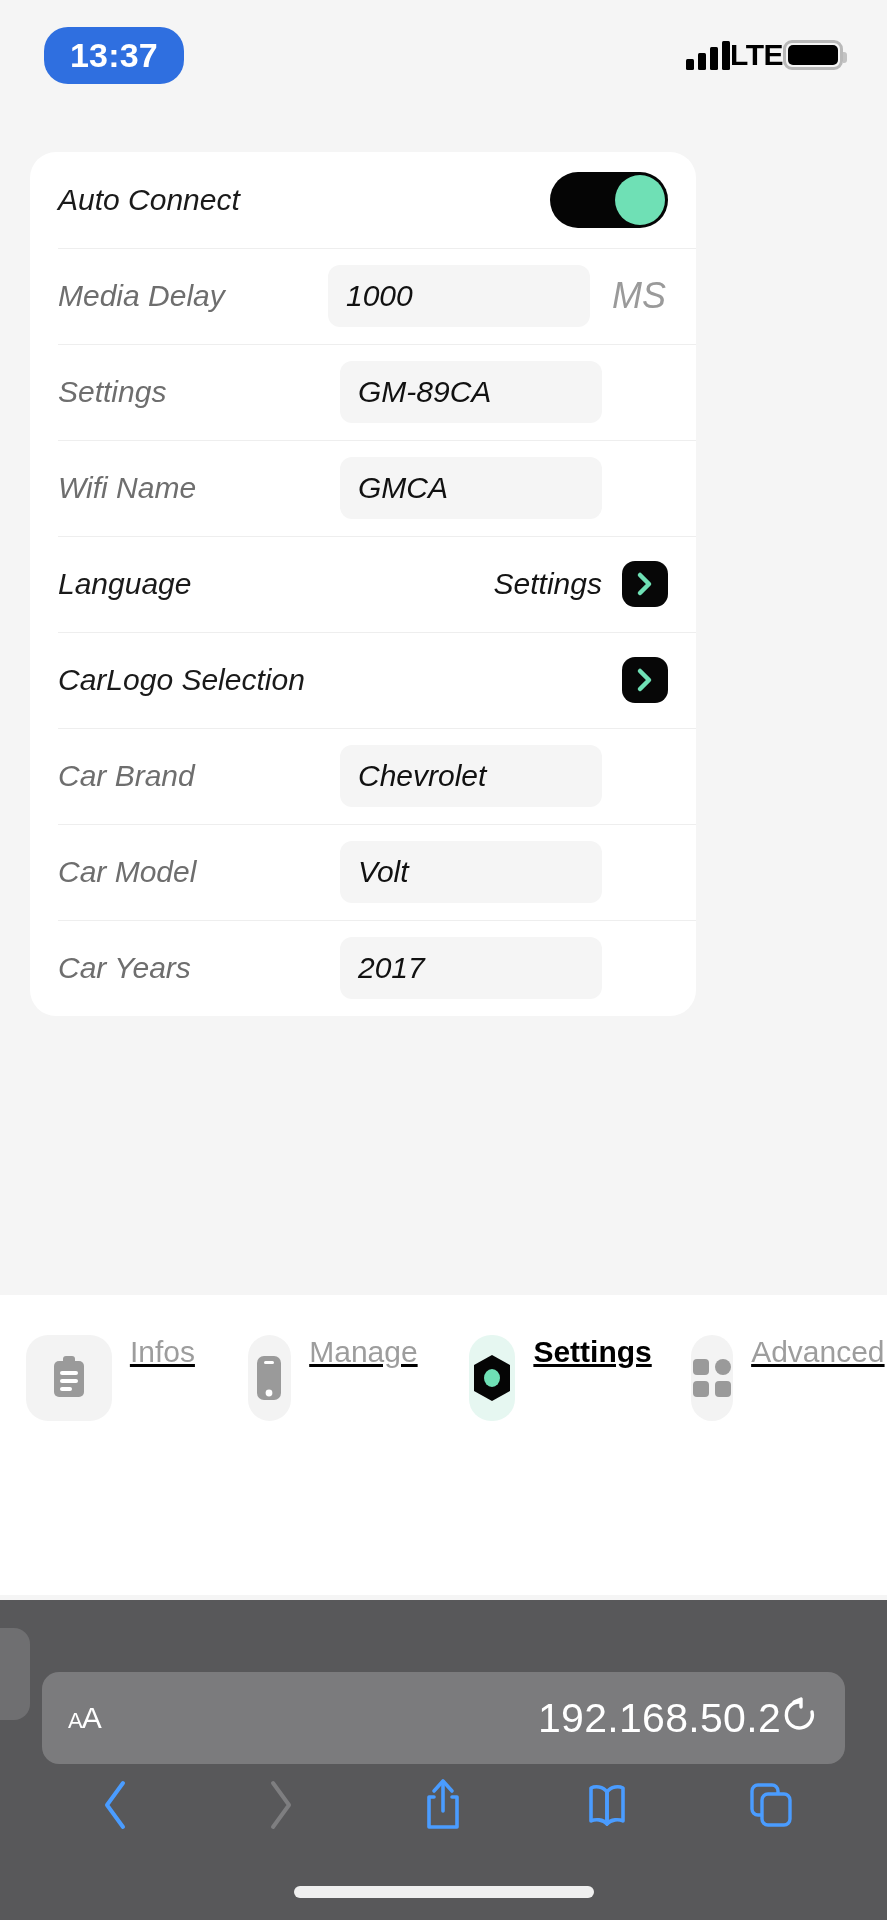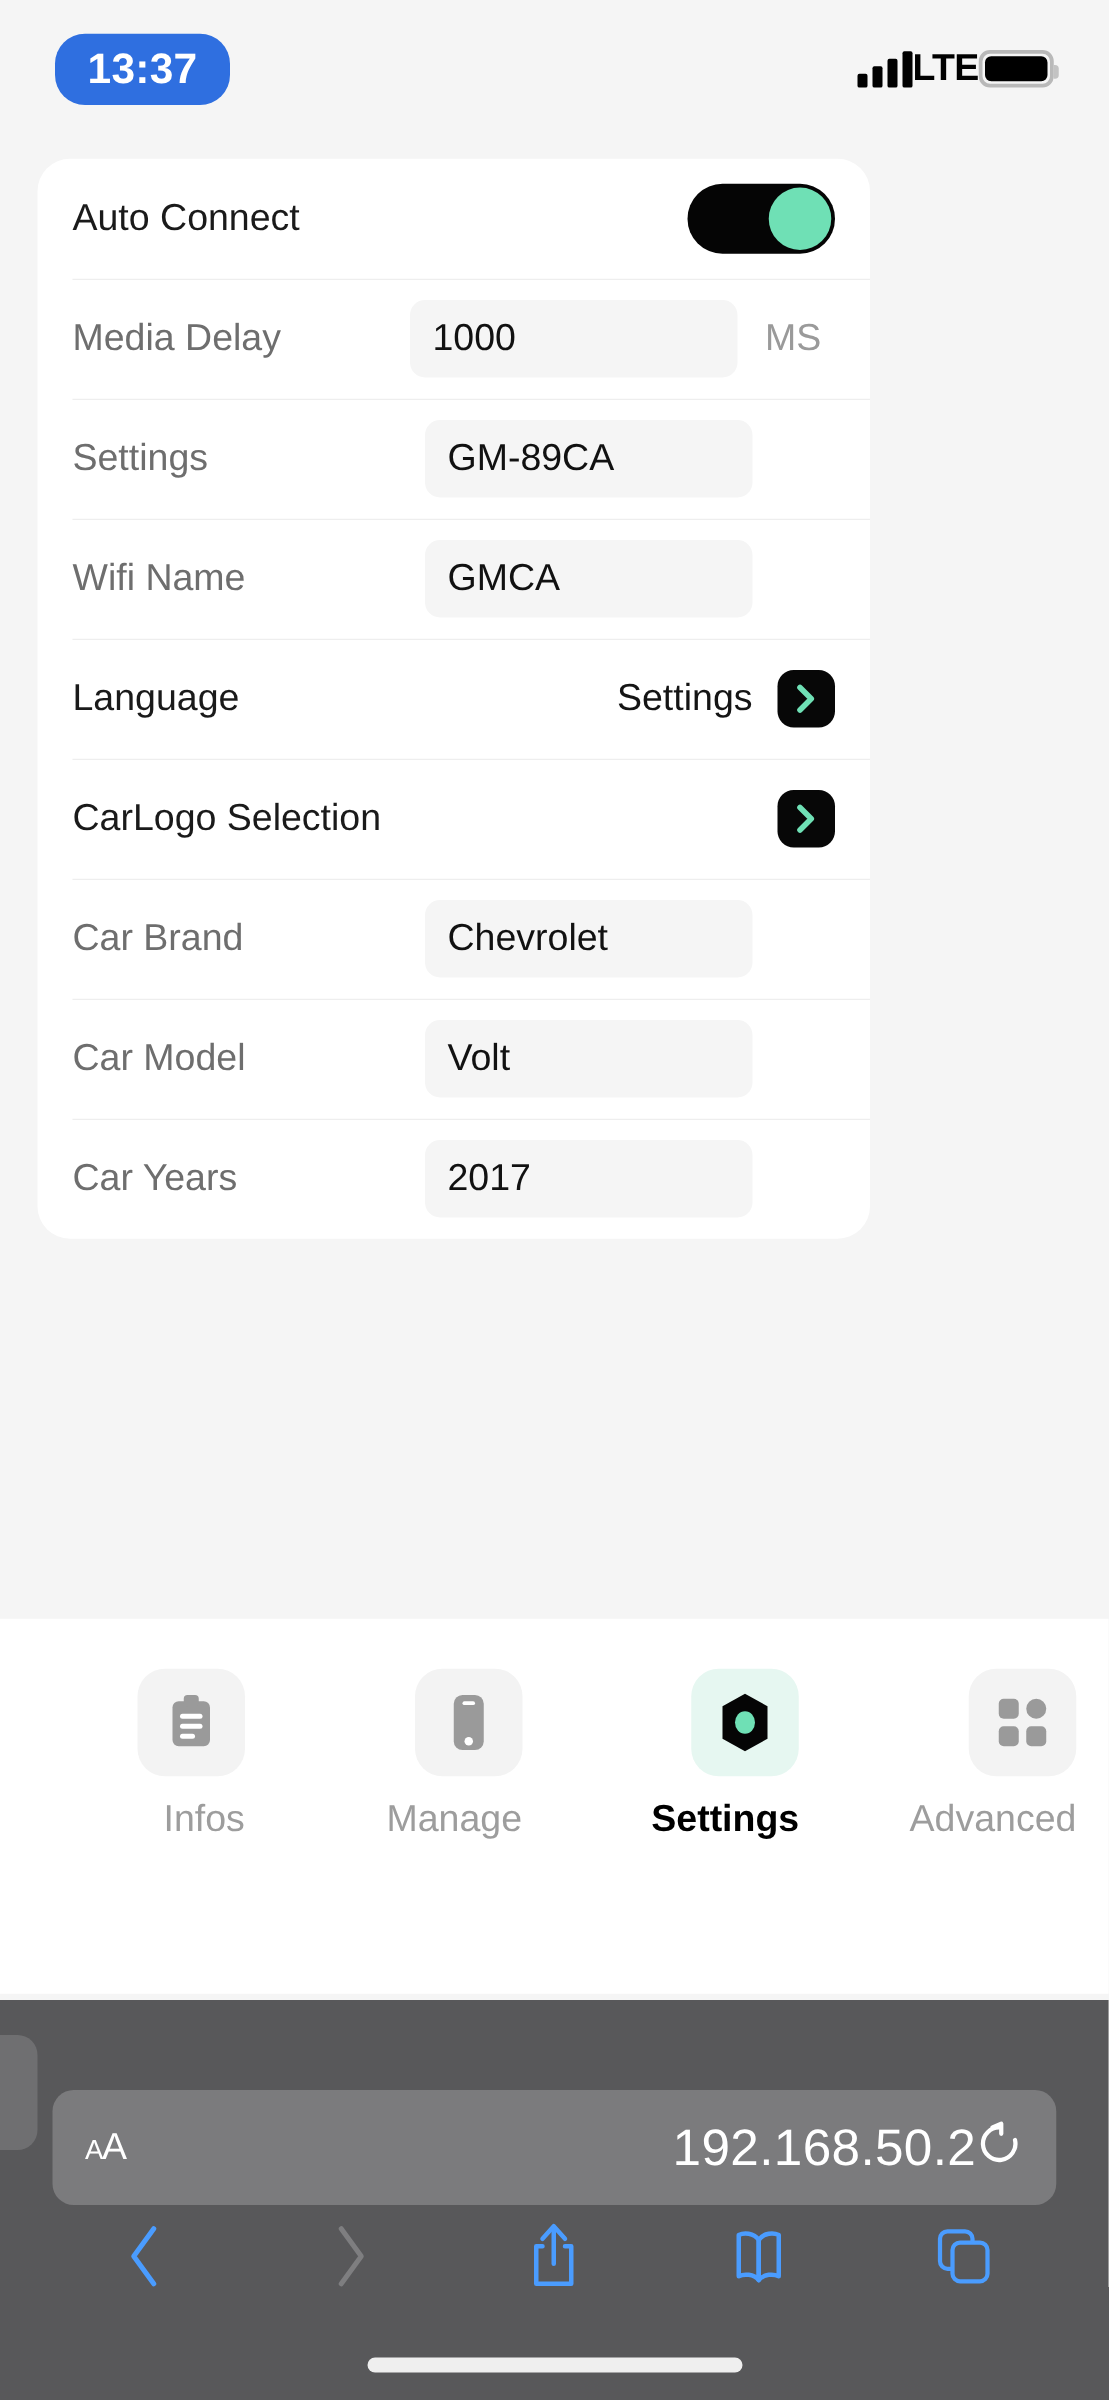--- a/index.html
+++ b/index.html
@@ -32,22 +32,22 @@
   .signal i:nth-child(4){height:29px}
   .lte { font-size:30px; font-weight:700; color:#000; letter-spacing:-0.5px; }
   .battery { position:relative; width:60px; height:30px; border:3px solid #b9b9b9;
              border-radius:9px; display:flex; align-items:center; padding:2px; }
   .battery .fill { width:100%; height:100%; background:#000; border-radius:5px; }
   .battery:after { content:""; position:absolute; right:-7px; top:9px;
                    width:4px; height:11px; background:#c3c3c3; border-radius:0 3px 3px 0; }
 
   
   .card {
-    position:absolute; left:30px; top:127px; width:666px;
-    background:#ffffff; border-radius:26px; overflow:hidden;
+    position:absolute; left:30px; top:152px; width:666px;
+    background:#ffffff; border-radius:26px; overflow:hidden;font-style:italic;
   }
   .row {
     display:flex; align-items:center;
     height:96px; padding:0 28px;
     position:relative;
   }
   .row + .row:before {
     content:""; position:absolute; left:28px; right:0; top:0; height:1px;
     background:#eeeeee;
   }
@@ -55,21 +55,21 @@
   .row-label.dark { color:#1a1a1a; }
   .spacer { flex:1; }
 
   .field {
     width:262px; height:62px;
     background:#f5f5f5; border-radius:12px;
     display:flex; align-items:center;
     padding:0 18px; margin-left:auto;
     font-size:30px; color:#111;
   }
-  .unit { font-size:30px; color:#9a9a9a; margin-left:22px; width:56px; }
+  .unit { font-size:36px; color:#9a9a9a; margin-left:22px; width:56px; }
 
   .toggle {
     width:118px; height:56px; background:#050505;
     border-radius:30px; position:relative; margin-left:auto;
   }
   .toggle .knob {
     position:absolute; right:3px; top:3px;
     width:50px; height:50px; border-radius:50%;
     background:#6fe0b5;
   }
@@ -83,21 +83,21 @@
 
   .field-right-pad { width:66px; flex:none; }
 
   
   .tabbar {
     position:absolute; left:0; right:0; top:1295px; height:300px;
     background:#ffffff;
     display:flex; align-items:flex-start; justify-content:space-around;
     padding-top:40px;
   }
-  .tab { width:170px; display:flex; flex-direction:column; align-items:flex-end; gap:18px; }
+  .tab { width:170px; display:flex; flex-direction:row; align-items:flex-start; gap:18px;text-decoration:underline; }
   .tab-icon {
     width:86px; height:86px; border-radius:22px; background:#f3f3f3;
     display:flex; align-items:center; justify-content:center;
   }
   .tab.active .tab-icon { background:#e6f7f1; }
   .tab-label { font-size:30px; color:#9d9d9d; }
   .tab.active .tab-label { color:#000; font-weight:600; }
 
   
   .safari {

